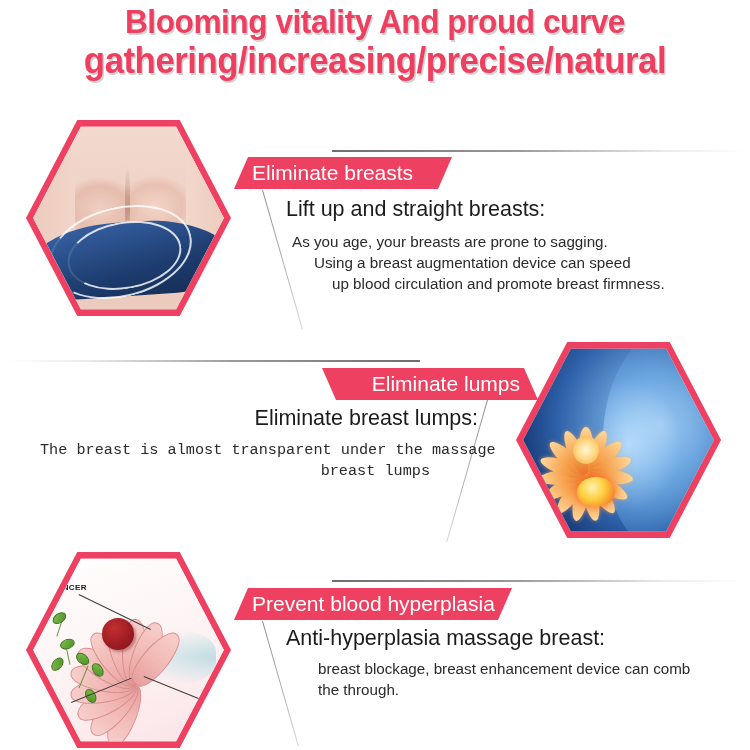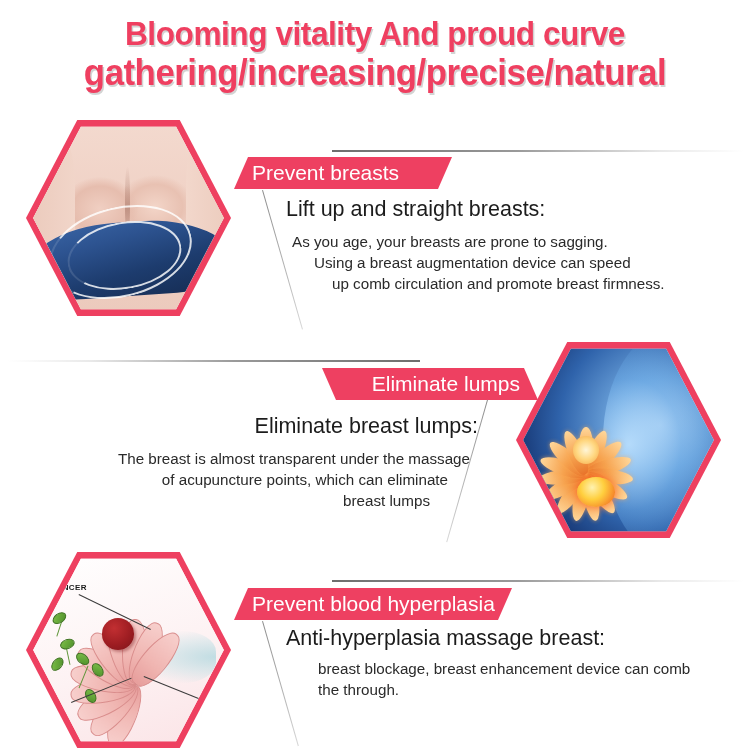--- a/index.html
+++ b/index.html
@@ -16,21 +16,21 @@
     color: #231f20;
   }
 
   
   .title-block {
     position: absolute;
     top: 0;
     left: 0;
     width: 750px;
     text-align: center;
-    padding-top: 14px;
+    padding-top: 2px;
   }
   .title-line {
     display: block;
     font-family: "Liberation Sans", sans-serif;
     font-weight: bold;
     color: #ef3f60;
     letter-spacing: -0.5px;
     white-space: nowrap;
     transform-origin: center top;
     text-shadow: 1.5px 1.5px 0 rgba(120,120,120,0.33);
@@ -300,21 +300,21 @@
     white-space: nowrap;
   }
   .body {
     position: absolute;
     font-size: 15.2px;
     line-height: 21px;
     color: #2a2a2a;
   }
   .body p { margin: 0; white-space: nowrap; }
   .ta-left   { text-align: left; }
-  .ta-right  { text-align: right; margin-top: 8px; }
+  .ta-right  { text-align: right; }
 </style>
 </head>
 <body>
 
 <div class="title-block">
   <span class="title-line title-line-1">Blooming vitality And proud curve</span>
   <span class="title-line title-line-2">gathering/increasing/precise/natural</span>
 </div>
 
 <div class="hex" style="left:26px; top:118px;">
@@ -326,31 +326,31 @@
       <div class="bra"></div>
       <div class="swirl"></div>
       <div class="swirl s2"></div>
     </div>
   </div>
 </div>
 
 <div class="divider fade-right" style="left:332px; top:150px; width:412px;"></div>
 
 <div class="ribbon skew-right" style="left:234px; top:157px; width:186px;">
-  <span>Prevent breasts</span>
+  <span>Eliminate breasts</span>
 </div>
 
 <div class="connector" style="left:262px; top:190px; height:145px; transform: rotate(-16deg);"></div>
 
 <div class="heading ta-left" style="left:286px; top:196px;text-align:center;">Lift up and straight breasts:</div>
 
 <div class="body ta-left" style="left:292px; top:231px; width:420px;">
   <p>As you age, your breasts are prone to sagging.</p>
   <p style="padding-left:22px;">Using a breast augmentation device can speed</p>
-  <p style="padding-left:40px;">up comb circulation and promote breast firmness.</p>
+  <p style="padding-left:40px;">up blood circulation and promote breast firmness.</p>
 </div>
 
 <div class="hex" style="left:516px; top:340px;">
   <div class="hex-inner">
     <div class="photo-gland">
       <div class="torso"></div>
       <div class="flower">
         <div class="petal" style="transform: rotate(0deg);"></div>
         <div class="petal" style="transform: rotate(24deg);"></div>
         <div class="petal" style="transform: rotate(48deg);"></div>
@@ -376,23 +376,22 @@
 <div class="divider fade-left" style="left:8px; top:360px; width:412px;"></div>
 
 <div class="ribbon skew-left" style="left:322px; top:368px; width:184px;">
   <span>Eliminate lumps</span>
 </div>
 
 <div class="connector" style="left:487px; top:400px; height:148px; transform: rotate(16deg);"></div>
 
 <div class="heading ta-right" style="left:40px; top:405px; width:438px;">Eliminate breast lumps:</div>
 
-<div class="body ta-right" style="left:40px; top:440px; width:430px;">
+<div class="body ta-right" style="left:40px; top:440px; width:430px;font-family:Liberation Mono, monospace;">
   <p>The breast is almost transparent under the massage</p>
-  <p style="padding-right:22px;">of acupuncture points, which can eliminate</p>
   <p style="padding-right:40px;">breast lumps</p>
 </div>
 
 <div class="hex" style="left:26px; top:550px;">
   <div class="hex-inner">
     <div class="photo-duct">
       <div class="ducts"></div>
       <div class="lobes">
         <div class="lobe" style="transform: rotate(200deg);"></div>
         <div class="lobe" style="transform: rotate(220deg);"></div>

